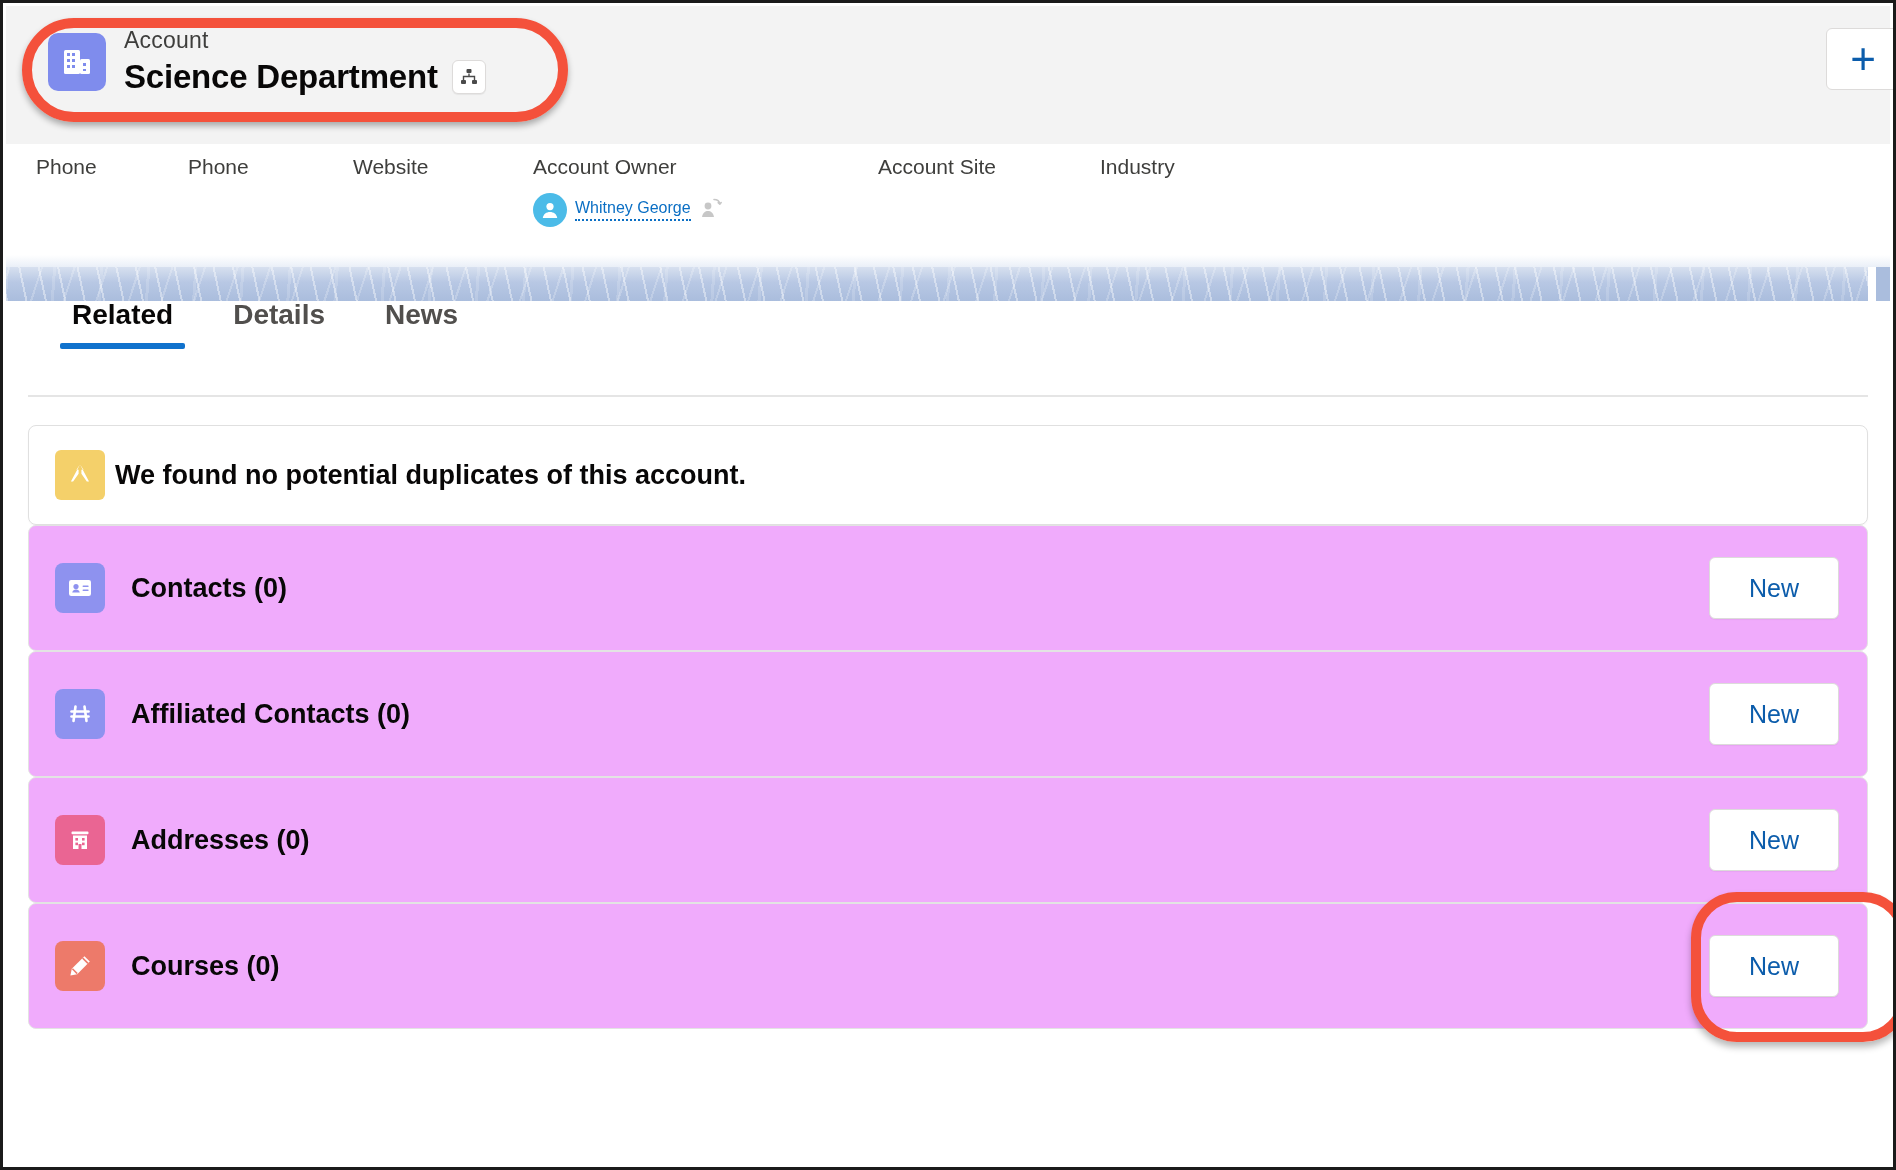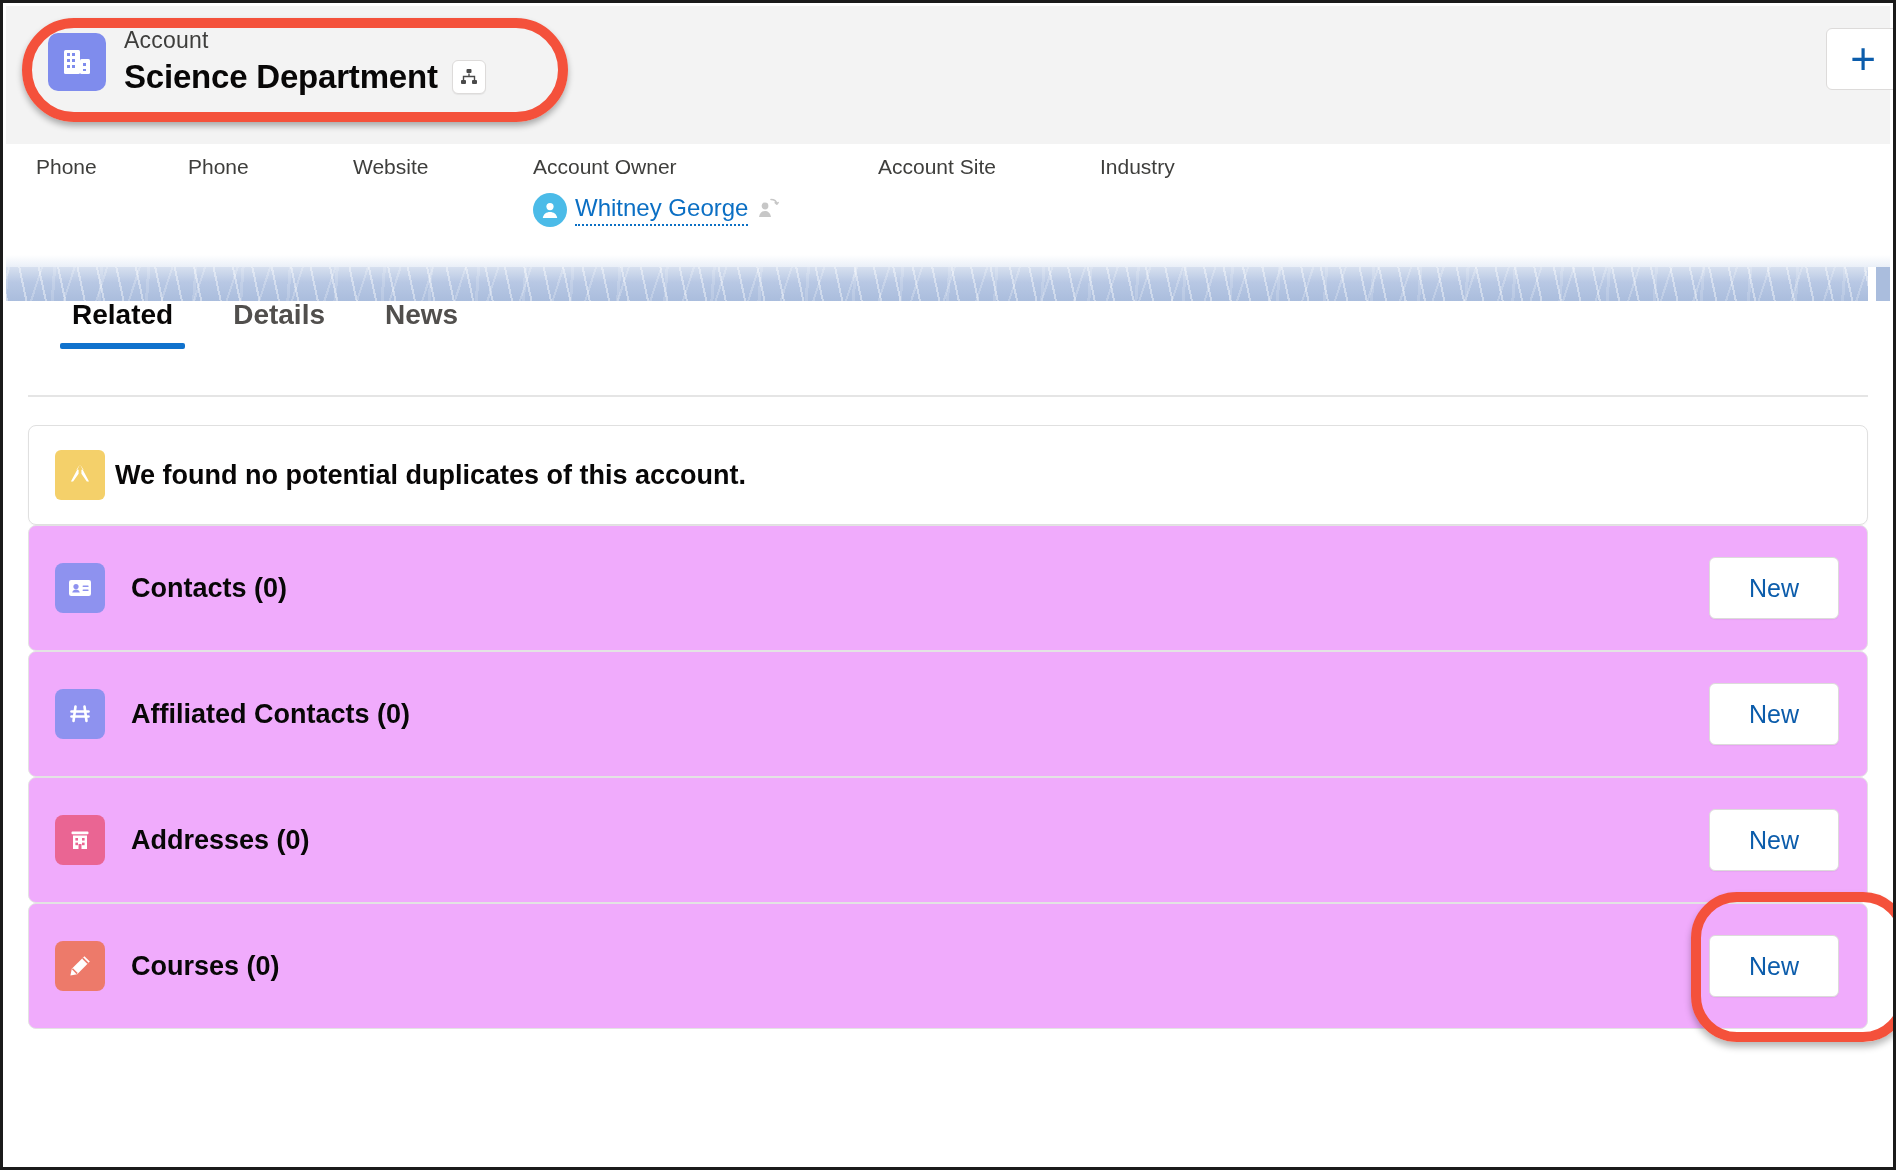--- a/index.html
+++ b/index.html
@@ -112,21 +112,21 @@
     display: flex; align-items: center; gap: 8px;
     margin-top: 14px;
   }
   .owner-avatar {
     width: 34px; height: 34px; border-radius: 50%;
     background: #4bbbe8;
     display: flex; align-items: center; justify-content: center;
     flex: 0 0 auto;
   }
   .owner-link {
-    font-size: 24px;
+    font-size: 16px;
     color: #0b6fc4;
     border-bottom: 2px dotted #0b6fc4;
     padding-bottom: 2px;
     white-space: nowrap;
   }
   .change-owner-icon { flex: 0 0 auto; opacity: .55; }
 
   
   .band {
     position: absolute;

